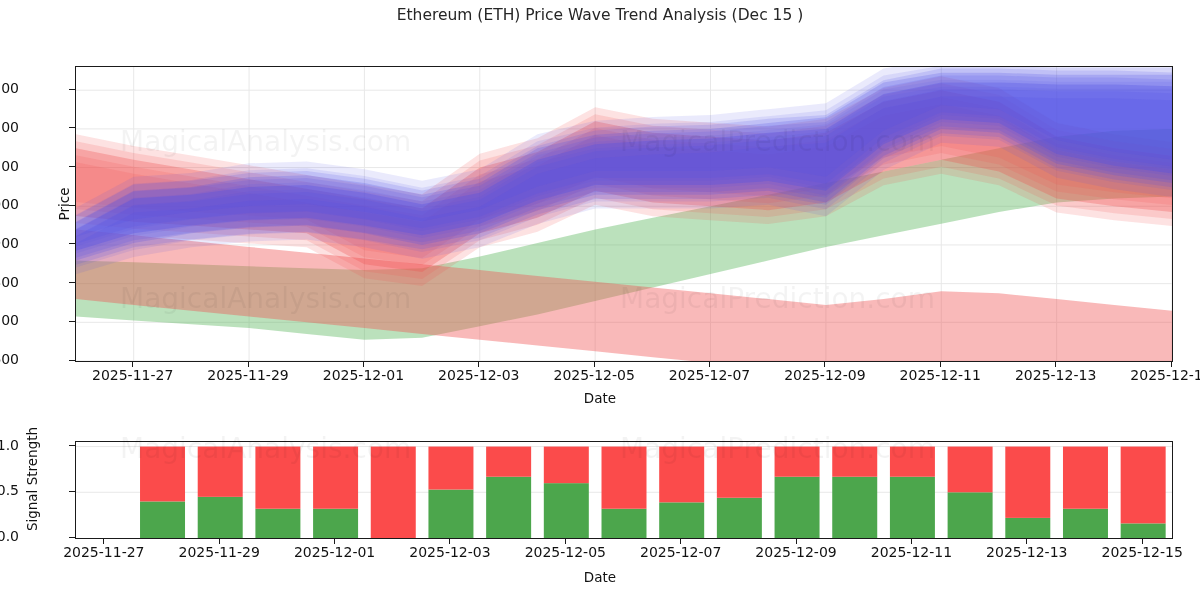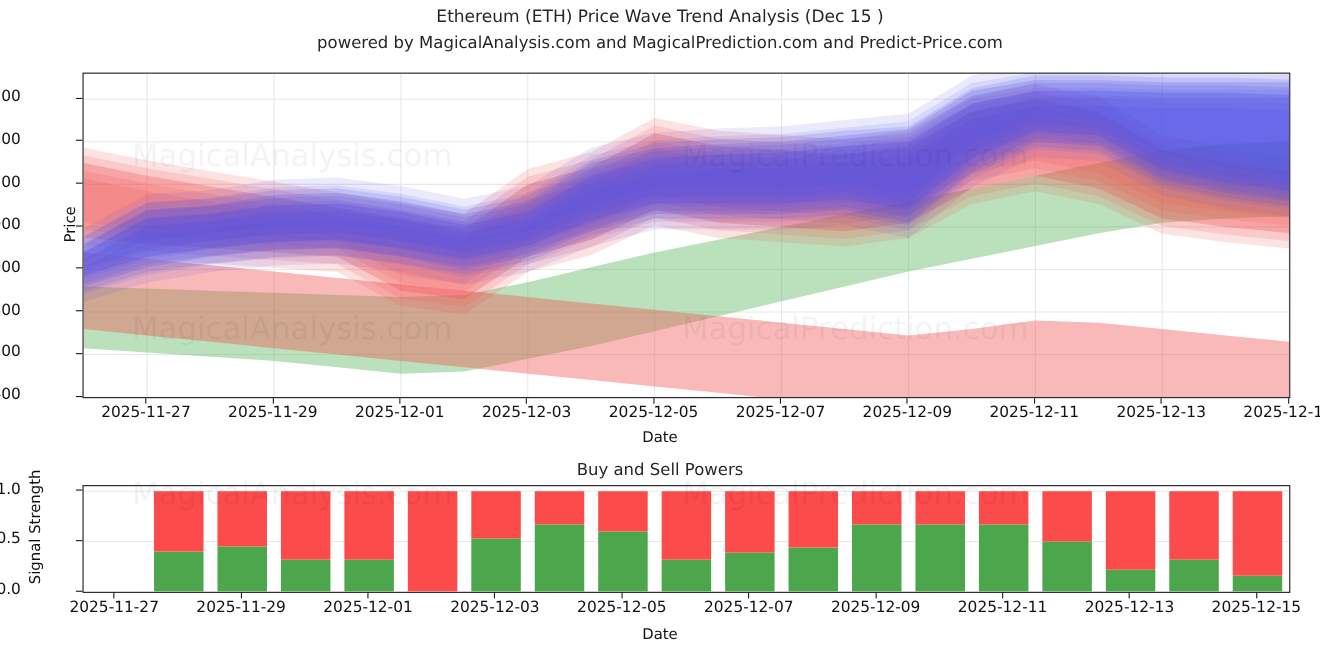--- a/index.html
+++ b/index.html
@@ -33,21 +33,20 @@
   .wm{position:absolute;font-size:28px;color:#000;opacity:.045;white-space:nowrap;
       pointer-events:none;font-family:"DejaVu Sans","Liberation Sans",sans-serif;}
   .tickmark{position:absolute;background:#1a1a1a;}
 </style>
 </head>
 <body>
 
 <div id="root">
 
   <div class="title">Ethereum (ETH) Price Wave Trend Analysis (Dec 15 )</div>
-  <div class="subtitle">powered by MagicalAnalysis.com and MagicalPrediction.com and Predict-Price.com</div>
 
   <div class="ylabel-top">Price</div>
 
   <div id="panel-top">
     <svg id="svg-top" width="1096" height="294" viewBox="0 0 1096 294">
         <line x1="0" y1="294" x2="1096" y2="294" stroke="#E8E8E8" stroke-width="1"></line>
         <line x1="0" y1="255.31578947368422" x2="1096" y2="255.31578947368422" stroke="#E8E8E8" stroke-width="1"></line>
         <line x1="0" y1="216.63157894736844" x2="1096" y2="216.63157894736844" stroke="#E8E8E8" stroke-width="1"></line>
         <line x1="0" y1="177.94736842105263" x2="1096" y2="177.94736842105263" stroke="#E8E8E8" stroke-width="1"></line>
         <line x1="0" y1="139.26315789473685" x2="1096" y2="139.26315789473685" stroke="#E8E8E8" stroke-width="1"></line>
@@ -78,21 +77,20 @@
         <path d="M0,140.81052631578947 L57.68421052631579,109.86315789473684 L115.36842105263158,105.99473684210525 L173.05263157894737,96.3236842105263 L230.73684210526315,94.38947368421051 L288.42105263157896,102.12631578947367 L346.10526315789474,113.7315789473684 L403.7894736842105,102.12631578947367 L461.4736842105263,67.31052631578947 L519.1578947368421,53.771052631578925 L576.8421052631579,49.902631578947364 L634.5263157894738,47.968421052631555 L692.2105263157895,42.165789473684185 L749.8947368421053,36.363157894736844 L807.578947368421,1.5473684210526244 L865.2631578947369,-8.123684210526335 L922.9473684210526,-8.123684210526335 L980.6315789473684,-6.189473684210554 L1038.3157894736842,-6.189473684210554 L1096,-6.189473684210554 L1096,102.12631578947367 L1038.3157894736842,94.38947368421051 L980.6315789473684,82.78421052631577 L922.9473684210526,51.836842105263145 L865.2631578947369,47.968421052631555 L807.578947368421,75.04736842105262 L749.8947368421053,121.46842105263156 L692.2105263157895,109.86315789473684 L634.5263157894738,113.7315789473684 L576.8421052631579,113.7315789473684 L519.1578947368421,113.7315789473684 L461.4736842105263,129.20526315789473 L403.7894736842105,152.4157894736842 L346.10526315789474,164.02105263157895 L288.42105263157896,152.4157894736842 L230.73684210526315,144.67894736842103 L173.05263157894737,146.61315789473684 L115.36842105263158,152.4157894736842 L57.68421052631579,162.08684210526314 L0,179.49473684210528 Z" fill="#5050E6" opacity="0.121" stroke="none"></path>
         <path d="M0,162.4736842105263 L57.68421052631579,131.52631578947367 L115.36842105263158,127.65789473684211 L173.05263157894737,119.92105263157896 L230.73684210526315,117.98684210526315 L288.42105263157896,125.72368421052633 L346.10526315789474,137.32894736842104 L403.7894736842105,125.72368421052633 L461.4736842105263,92.84210526315789 L519.1578947368421,77.36842105263159 L576.8421052631579,73.5 L634.5263157894738,71.56578947368422 L692.2105263157895,65.76315789473685 L749.8947368421053,61.89473684210526 L807.578947368421,27.07894736842104 L865.2631578947369,15.473684210526358 L922.9473684210526,15.473684210526358 L980.6315789473684,17.407894736842138 L1038.3157894736842,17.407894736842138 L1096,19.342105263157862 L1096,106.38157894736841 L1038.3157894736842,98.64473684210526 L980.6315789473684,87.03947368421052 L922.9473684210526,56.09210526315789 L865.2631578947369,52.22368421052633 L807.578947368421,77.36842105263159 L749.8947368421053,123.78947368421052 L692.2105263157895,114.11842105263159 L634.5263157894738,117.98684210526315 L576.8421052631579,117.98684210526315 L519.1578947368421,117.98684210526315 L461.4736842105263,133.46052631578948 L403.7894736842105,156.67105263157893 L346.10526315789474,168.2763157894737 L288.42105263157896,158.60526315789474 L230.73684210526315,150.86842105263156 L173.05263157894737,152.80263157894737 L115.36842105263158,158.60526315789474 L57.68421052631579,166.3421052631579 L0,183.75 Z" fill="#5050E6" opacity="0.300" stroke="none"></path>
         <path d="M0,169.43684210526317 L57.68421052631579,138.48947368421054 L115.36842105263158,134.62105263157895 L173.05263157894737,126.8842105263158 L230.73684210526315,124.95000000000002 L288.42105263157896,132.68684210526317 L346.10526315789474,144.2921052631579 L403.7894736842105,132.68684210526317 L461.4736842105263,99.80526315789473 L519.1578947368421,84.33157894736843 L576.8421052631579,80.46315789473684 L634.5263157894738,78.52894736842106 L692.2105263157895,72.72631578947369 L749.8947368421053,68.8578947368421 L807.578947368421,34.04210526315791 L865.2631578947369,22.436842105263167 L922.9473684210526,22.436842105263167 L980.6315789473684,24.371052631578948 L1038.3157894736842,24.371052631578948 L1096,26.30526315789473 L1096,113.34473684210528 L1038.3157894736842,105.6078947368421 L980.6315789473684,94.00263157894739 L922.9473684210526,63.05526315789473 L865.2631578947369,59.18684210526317 L807.578947368421,84.33157894736843 L749.8947368421053,130.7526315789474 L692.2105263157895,121.08157894736843 L634.5263157894738,124.95000000000002 L576.8421052631579,124.95000000000002 L519.1578947368421,124.95000000000002 L461.4736842105263,140.42368421052632 L403.7894736842105,163.6342105263158 L346.10526315789474,175.23947368421054 L288.42105263157896,165.56842105263158 L230.73684210526315,157.83157894736843 L173.05263157894737,159.7657894736842 L115.36842105263158,165.56842105263158 L57.68421052631579,173.30526315789473 L0,190.71315789473687 Z" fill="#5050E6" opacity="0.165" stroke="none"></path>
         <path d="M0,155.51052631578946 L57.68421052631579,124.56315789473683 L115.36842105263158,120.69473684210527 L173.05263157894737,112.95789473684209 L230.73684210526315,111.02368421052631 L288.42105263157896,118.76052631578946 L346.10526315789474,130.3657894736842 L403.7894736842105,118.76052631578946 L461.4736842105263,85.87894736842105 L519.1578947368421,70.40526315789472 L576.8421052631579,66.53684210526316 L634.5263157894738,64.60263157894735 L692.2105263157895,58.79999999999998 L749.8947368421053,54.93157894736842 L807.578947368421,20.11578947368423 L865.2631578947369,8.510526315789491 L922.9473684210526,8.510526315789491 L980.6315789473684,10.444736842105272 L1038.3157894736842,10.444736842105272 L1096,12.378947368421052 L1096,99.41842105263157 L1038.3157894736842,91.68157894736842 L980.6315789473684,80.07631578947368 L922.9473684210526,49.12894736842105 L865.2631578947369,45.26052631578946 L807.578947368421,70.40526315789472 L749.8947368421053,116.82631578947368 L692.2105263157895,107.15526315789472 L634.5263157894738,111.02368421052631 L576.8421052631579,111.02368421052631 L519.1578947368421,111.02368421052631 L461.4736842105263,126.49736842105261 L403.7894736842105,149.7078947368421 L346.10526315789474,161.31315789473683 L288.42105263157896,151.6421052631579 L230.73684210526315,143.90526315789472 L173.05263157894737,145.83947368421053 L115.36842105263158,151.6421052631579 L57.68421052631579,159.37894736842105 L0,176.78684210526313 Z" fill="#5050E6" opacity="0.165" stroke="none"></path>
         <path d="M0,176.39999999999998 L57.68421052631579,145.45263157894738 L115.36842105263158,141.58421052631581 L173.05263157894737,133.84736842105264 L230.73684210526315,131.91315789473686 L288.42105263157896,139.65 L346.10526315789474,151.25526315789475 L403.7894736842105,139.65 L461.4736842105263,106.7684210526316 L519.1578947368421,91.29473684210527 L576.8421052631579,87.4263157894737 L634.5263157894738,85.4921052631579 L692.2105263157895,79.68947368421053 L749.8947368421053,75.82105263157897 L807.578947368421,41.005263157894746 L865.2631578947369,29.399999999999977 L922.9473684210526,29.399999999999977 L980.6315789473684,31.334210526315815 L1038.3157894736842,31.334210526315815 L1096,33.268421052631595 L1096,120.30789473684212 L1038.3157894736842,112.57105263157897 L980.6315789473684,100.96578947368423 L922.9473684210526,70.0184210526316 L865.2631578947369,66.15 L807.578947368421,91.29473684210527 L749.8947368421053,137.71578947368423 L692.2105263157895,128.04473684210527 L634.5263157894738,131.91315789473686 L576.8421052631579,131.91315789473686 L519.1578947368421,131.91315789473686 L461.4736842105263,147.38684210526316 L403.7894736842105,170.59736842105264 L346.10526315789474,182.20263157894738 L288.42105263157896,172.53157894736842 L230.73684210526315,164.79473684210527 L173.05263157894737,166.72894736842105 L115.36842105263158,172.53157894736842 L57.68421052631579,180.2684210526316 L0,197.67631578947368 Z" fill="#5050E6" opacity="0.165" stroke="none"></path>
         <path d="M0,148.54736842105262 L57.68421052631579,117.6 L115.36842105263158,113.7315789473684 L173.05263157894737,105.99473684210525 L230.73684210526315,104.06052631578947 L288.42105263157896,111.79736842105262 L346.10526315789474,123.40263157894736 L403.7894736842105,111.79736842105262 L461.4736842105263,78.91578947368419 L519.1578947368421,63.442105263157885 L576.8421052631579,59.573684210526295 L634.5263157894738,57.639473684210515 L692.2105263157895,51.836842105263145 L749.8947368421053,47.968421052631555 L807.578947368421,13.152631578947364 L865.2631578947369,1.5473684210526244 L922.9473684210526,1.5473684210526244 L980.6315789473684,3.481578947368405 L1038.3157894736842,3.481578947368405 L1096,5.415789473684185 L1096,92.45526315789473 L1038.3157894736842,84.71842105263156 L980.6315789473684,73.11315789473684 L922.9473684210526,42.165789473684185 L865.2631578947369,38.297368421052624 L807.578947368421,63.442105263157885 L749.8947368421053,109.86315789473684 L692.2105263157895,100.19210526315788 L634.5263157894738,104.06052631578947 L576.8421052631579,104.06052631578947 L519.1578947368421,104.06052631578947 L461.4736842105263,119.53421052631577 L403.7894736842105,142.74473684210525 L346.10526315789474,154.35 L288.42105263157896,144.67894736842103 L230.73684210526315,136.94210526315788 L173.05263157894737,138.87631578947367 L115.36842105263158,144.67894736842103 L57.68421052631579,152.4157894736842 L0,169.82368421052632 Z" fill="#5050E6" opacity="0.165" stroke="none"></path>
       </svg>
   </div>
   <div class="xlabel-top">Date</div>
 
-  <div class="bottom-title">Buy and Sell Powers</div>
   <div class="ylabel-bot">Signal Strength</div>
 
   <div id="panel-bottom">
     <svg id="svg-bot" width="1096" height="96" viewBox="0 0 1096 96">
         <line x1="0" y1="50.28571428571429" x2="1096" y2="50.28571428571429" stroke="#E8E8E8" stroke-width="1"></line>
         <line x1="0" y1="4.571428571428584" x2="1096" y2="4.571428571428584" stroke="#E8E8E8" stroke-width="1"></line>
         <rect x="64.02947368421053" y="59.42857142857143" width="44.99368421052632" height="36.57142857142857" fill="#4CA64C"></rect>
         <rect x="64.02947368421053" y="4.571428571428584" width="44.99368421052632" height="54.85714285714285" fill="#FB4B4B"></rect>
         <rect x="121.71368421052632" y="54.85714285714286" width="44.99368421052632" height="41.14285714285714" fill="#4CA64C"></rect>
         <rect x="121.71368421052632" y="4.571428571428584" width="44.99368421052632" height="50.28571428571428" fill="#FB4B4B"></rect>

